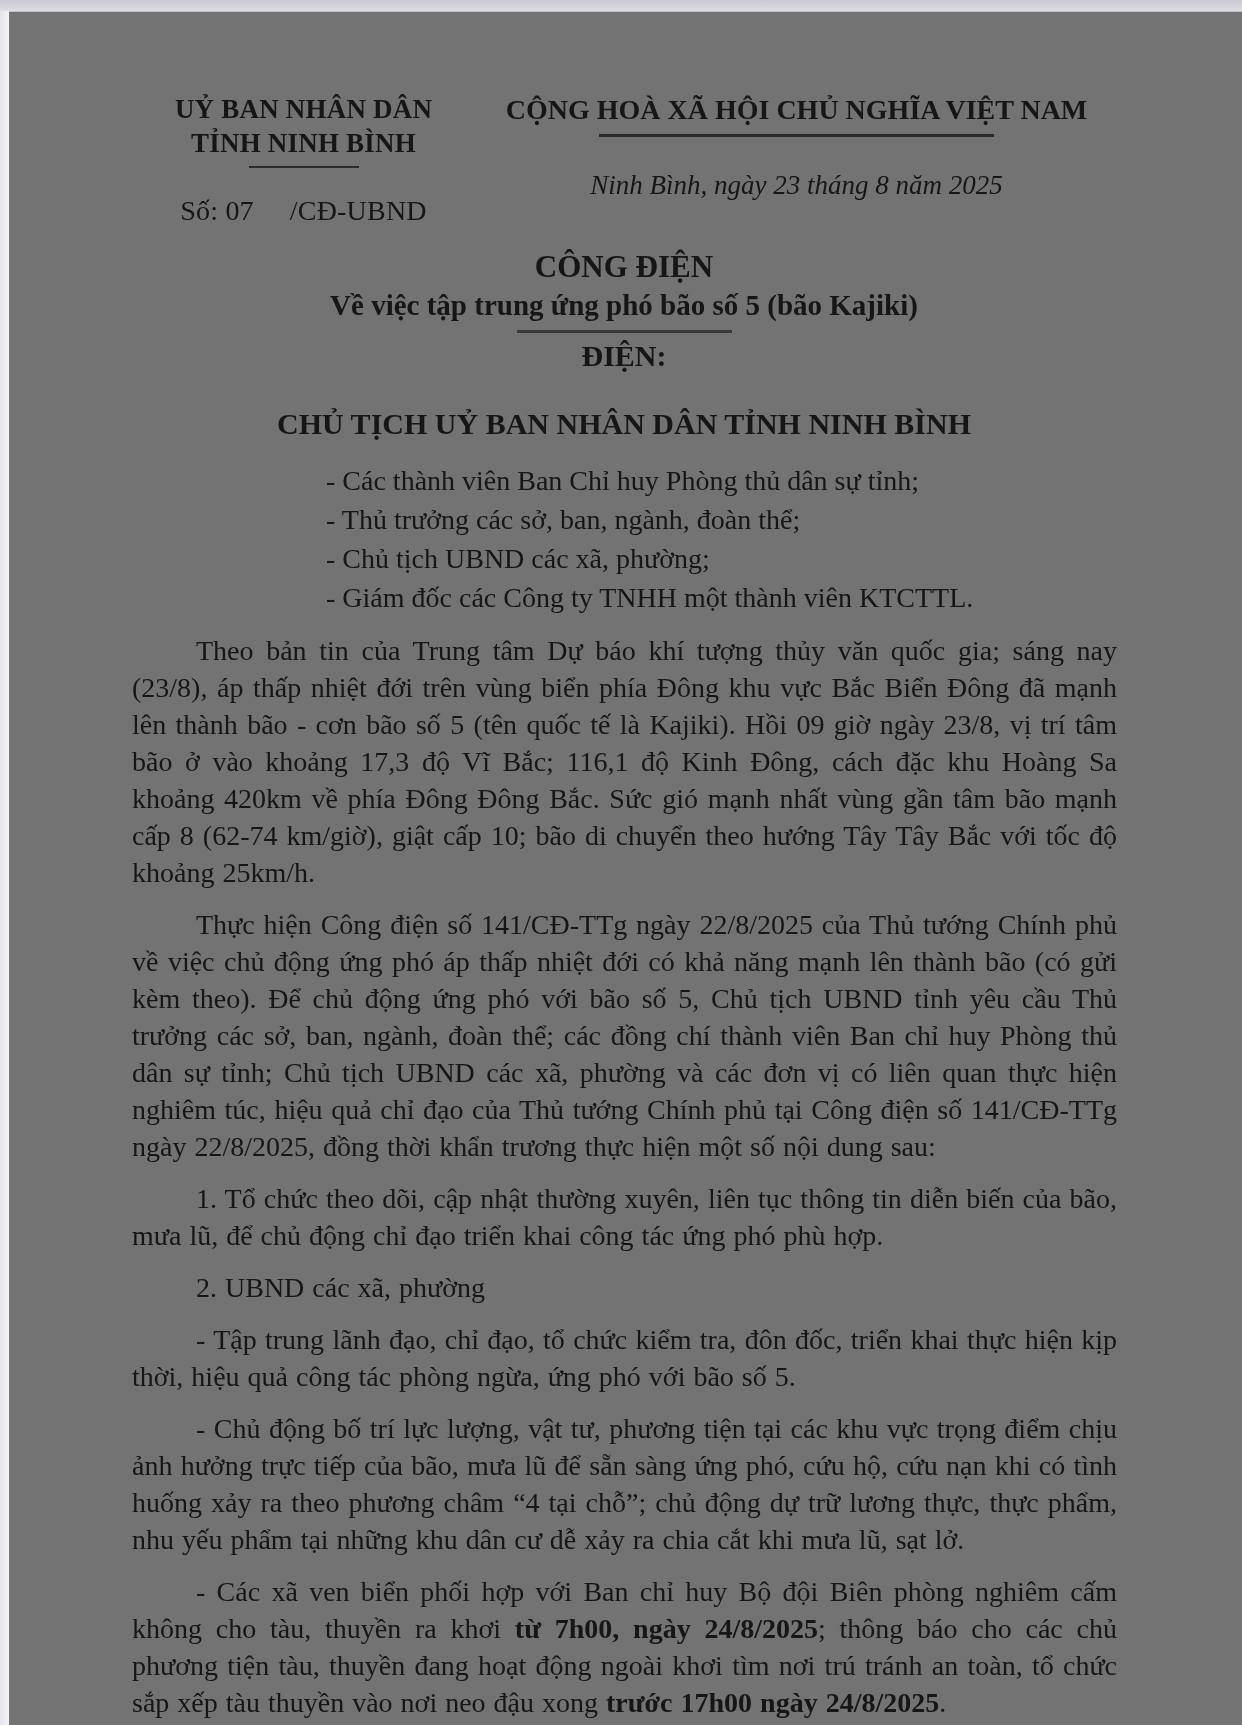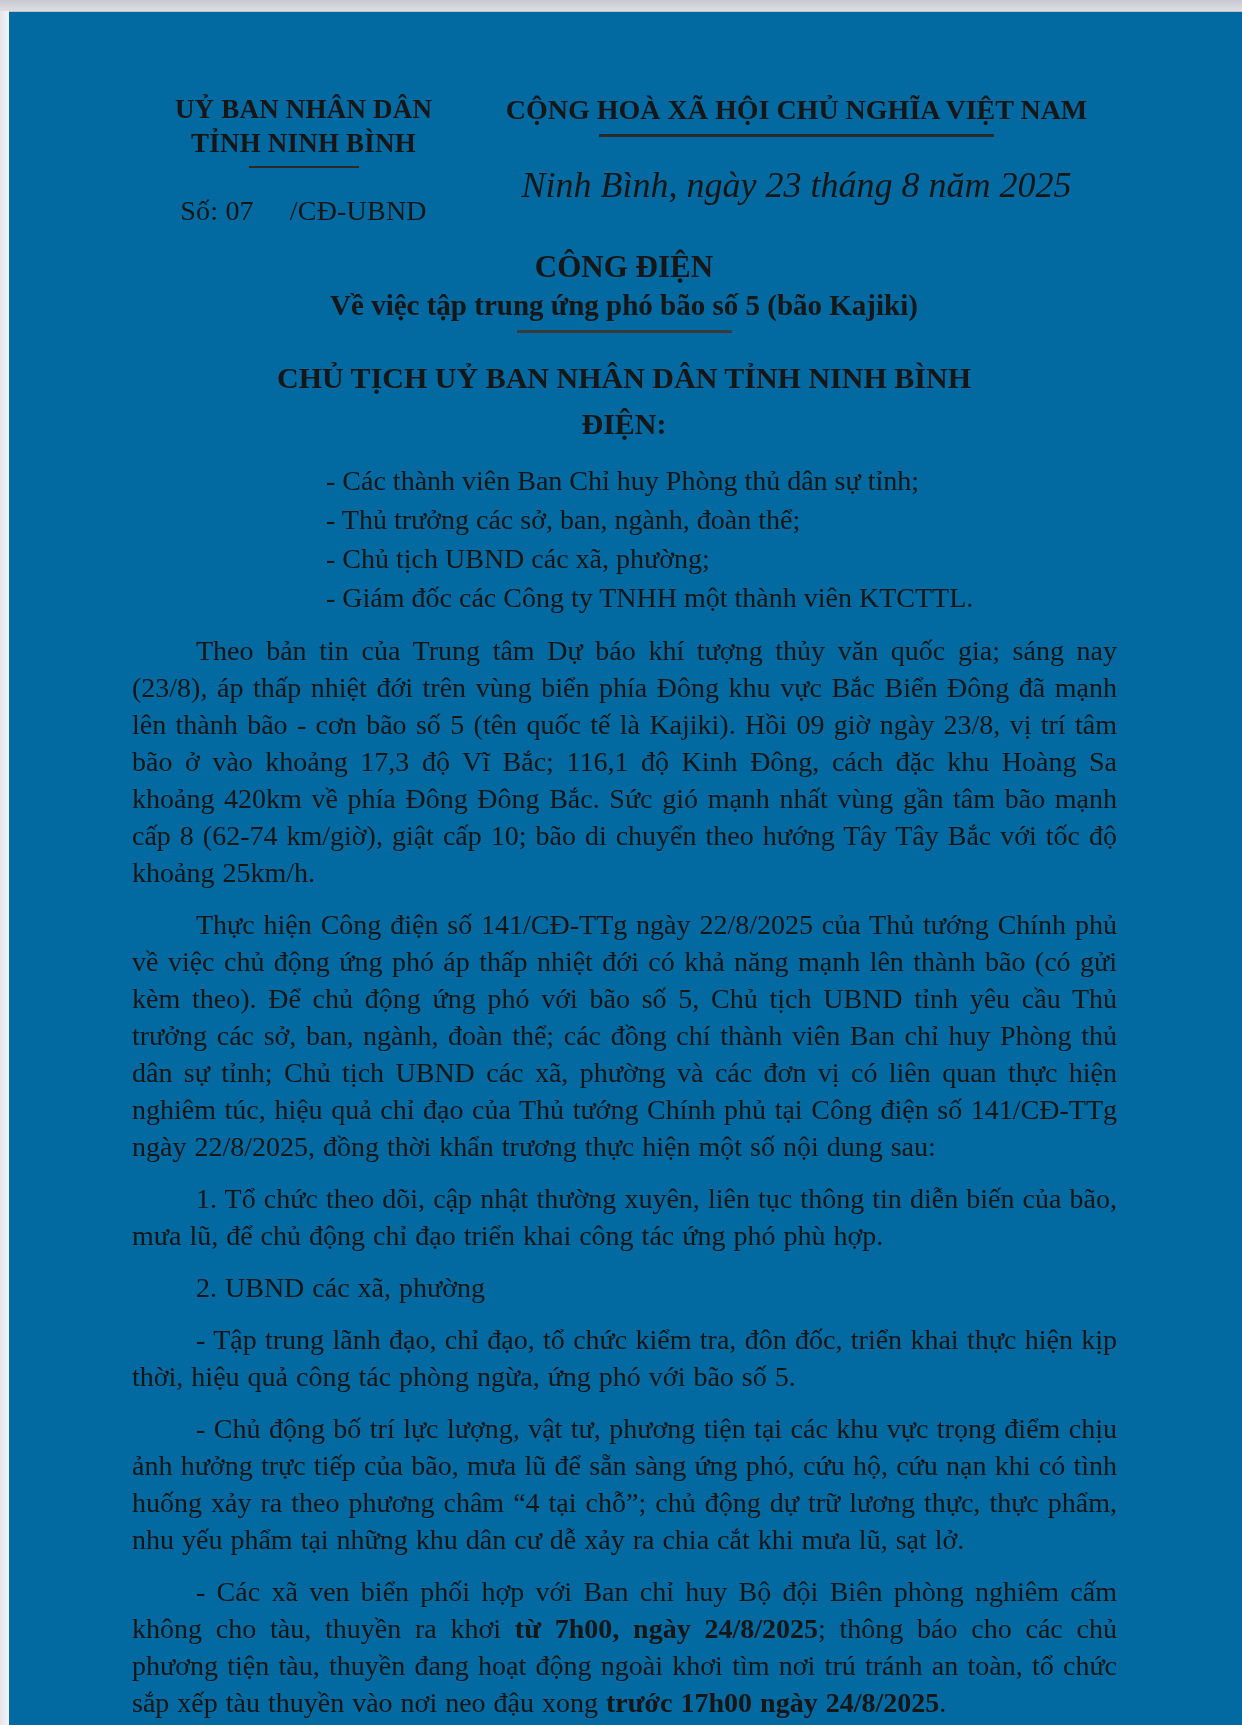--- a/index.html
+++ b/index.html
@@ -15,21 +15,21 @@
     background: linear-gradient(#c9c9d1, #dddde3);
     border-bottom: 1px solid #c2c2ca;
   }
   .viewer-left-edge {
     position: absolute; top: 11px; left: 0; width: 9px; height: 1714px;
     background: linear-gradient(90deg, #e4e4ea, #f4f4f8);
   }
   .page {
     position: absolute; top: 12px; left: 9px;
     width: 1233px; height: 1713px;
-    background: #0369a1;
+    background: #737373;
     box-sizing: border-box;
     padding: 80px 125px 0 122px;
   }
   
   .hdr { display: flex; }
   .hdr-left {
     width: 345px; text-align: center;
     font-weight: bold; font-size: 27px; line-height: 34px;
     letter-spacing: .2px;
   }
@@ -39,21 +39,21 @@
   }
   .rule { border: 0; background: #2a2a2a; height: 2px; margin: 6px auto 0; }
   .rule-left  { width: 110px; }
   .rule-right { width: 395px; height: 3px; }
   .doc-number {
     margin-top: 26px; font-weight: normal; font-size: 28px;
     white-space: nowrap;
   }
   .doc-number .suffix { margin-left: 36px; }
   .date-line {
-    margin-top: 30px; font-weight: normal; font-style: italic; font-size: 36px;
+    margin-top: 30px; font-weight: normal; font-style: italic; font-size: 27px;
   }
   
   .title-block { text-align: center; margin-top: 20px; }
   .doc-title   { font-weight: bold; font-size: 31px; line-height: 38px; }
   .doc-subject { font-weight: bold; font-size: 29px; line-height: 38px; }
   .rule-subject{ width: 215px; height: 3px; margin-top: 6px; background: #3a3a3a; }
   
   .issuer {
     text-align: center; font-weight: bold; font-size: 30px; line-height: 46px;
   }
@@ -94,22 +94,22 @@
       <div class="date-line">Ninh Bình, ngày 23 tháng 8 năm 2025</div>
     </div>
   </div>
 
   <div class="title-block">
     <div class="doc-title">CÔNG ĐIỆN</div>
     <div class="doc-subject">Về việc tập trung ứng phó bão số 5 (bão Kajiki)</div>
     <div class="rule rule-subject"></div>
   </div>
 
+  <div class="issuer">ĐIỆN:</div>
   <div class="issuer issuer-first">CHỦ TỊCH UỶ BAN NHÂN DÂN TỈNH NINH BÌNH</div>
-  <div class="issuer">ĐIỆN:</div>
 
   <div class="recipients" id="recipients">
       <div class="recipient-line">- Các thành viên Ban Chỉ huy Phòng thủ dân sự tỉnh;</div>
       <div class="recipient-line">- Thủ trưởng các sở, ban, ngành, đoàn thể;</div>
       <div class="recipient-line">- Chủ tịch UBND các xã, phường;</div>
       <div class="recipient-line">- Giám đốc các Công ty TNHH một thành viên KTCTTL.</div>
     </div>
 
   <div class="bodytext" id="paragraphs">
       <p class="para"><span>Theo bản tin của Trung tâm Dự báo khí tượng thủy văn quốc gia; sáng nay (23/8), áp thấp nhiệt đới trên vùng biển phía Đông khu vực Bắc Biển Đông đã mạnh lên thành bão - cơn bão số 5 (tên quốc tế là Kajiki). Hồi 09 giờ ngày 23/8, vị trí tâm bão ở vào khoảng 17,3 độ Vĩ Bắc; 116,1 độ Kinh Đông, cách đặc khu Hoàng Sa khoảng 420km về phía Đông Đông Bắc. Sức gió mạnh nhất vùng gần tâm bão mạnh cấp 8 (62-74 km/giờ), giật cấp 10; bão di chuyển theo hướng Tây Tây Bắc với tốc độ khoảng 25km/h.</span></p>

